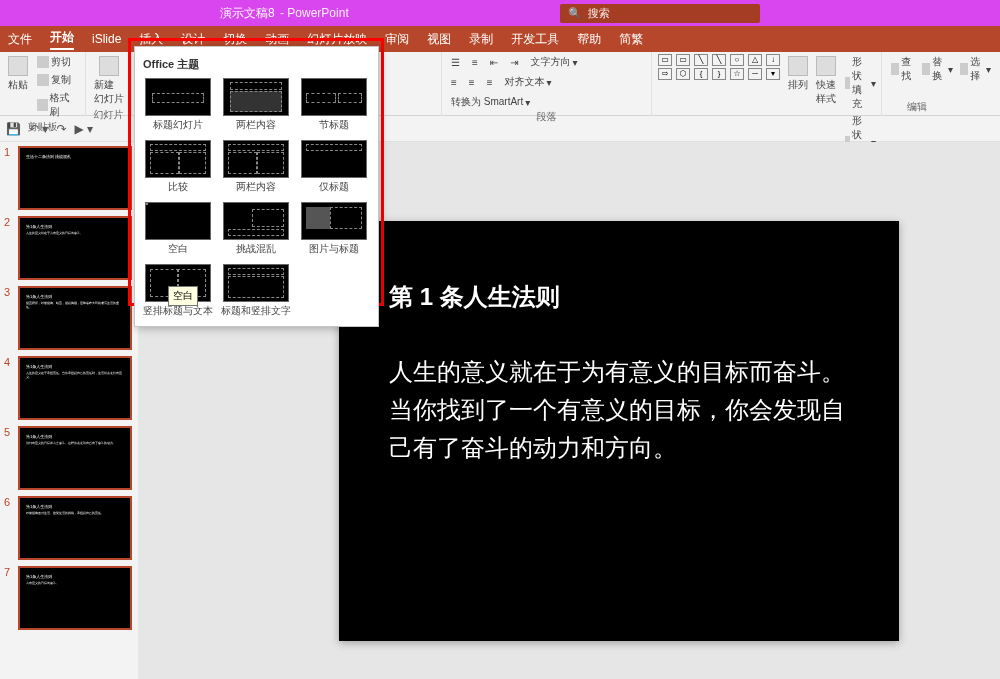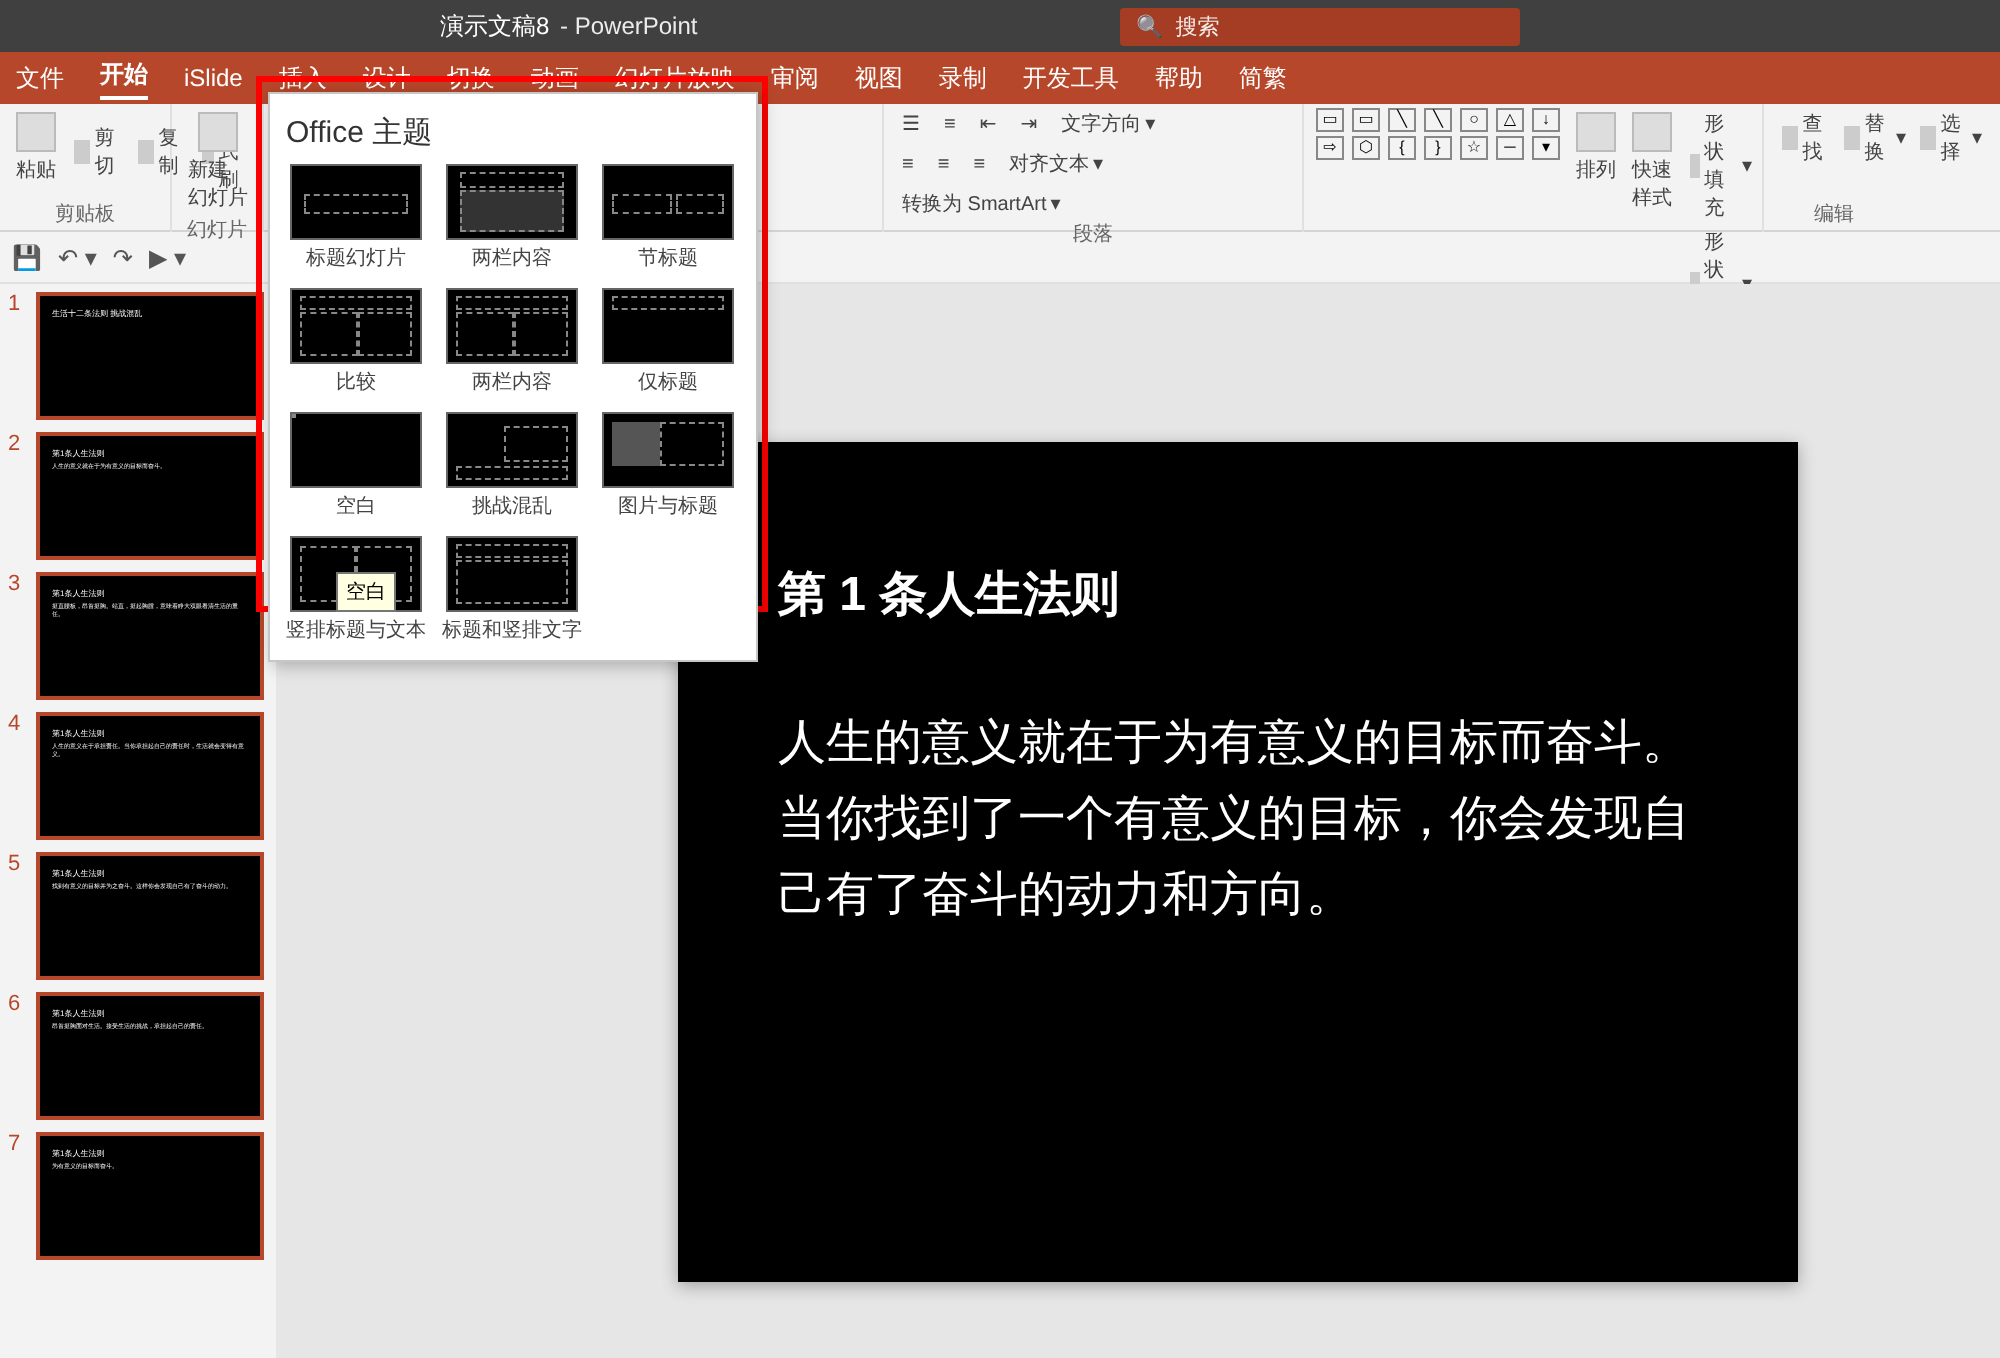--- a/index.html
+++ b/index.html
@@ -1,17 +1,17 @@
 <!DOCTYPE html>
 <html><head>
 <meta charset="utf-8">
 <style>
 *{margin:0;padding:0;box-sizing:border-box;font-family:"Microsoft YaHei",sans-serif}
 body{width:1000px;height:679px;background:#f3f3f3;overflow:hidden;font-size:12px}
-.titlebar{height:26px;background:#404040;color:#fff;display:flex;align-items:center;position:relative}
+.titlebar{height:26px;background:#d946ef;color:#fff;display:flex;align-items:center;position:relative}
 .titlebar .doc-title{position:absolute;left:220px;font-size:12px}
 .titlebar .app-name{position:absolute;left:280px;font-size:12px;opacity:.9}
 .searchbox{position:absolute;left:560px;display:flex;align-items:center;background:#a43d24;padding:2px 8px;border-radius:2px;width:200px}
 .searchbox span{font-size:11px;color:#fff;opacity:.9}
 .searchbox .sicon{margin-right:6px}
 .tabs{height:26px;background:#b7472a;color:#fff;display:flex;align-items:center;padding-left:8px;gap:18px;font-size:12px}
 .tabs .tab{cursor:pointer}
 .tabs .tab.active{font-weight:bold;border-bottom:2px solid #fff;padding-bottom:2px}
 .ribbon{height:64px;background:#f3f3f3;border-bottom:1px solid #d4d4d4;display:flex;position:relative}
 .rgroup{border-right:1px solid #e0e0e0;padding:2px 6px;display:flex;flex-direction:column;justify-content:space-between;height:64px}
@@ -30,21 +30,21 @@
 .thumb{width:114px;height:64px;background:#000;border:2px solid #b7472a;position:relative;padding:6px;color:#fff;font-size:4px;overflow:hidden}
 .thumb.t2,.thumb.t3,.thumb.t4,.thumb.t5,.thumb.t6,.thumb.t7{border-color:#b7472a}
 .thumb .tt{font-size:4px;margin-bottom:2px}
 .thumb .tb{font-size:3px;line-height:4px}
 .canvas{flex:1;background:#e6e6e6;display:flex;align-items:center;justify-content:center;position:relative}
 .slide{width:560px;height:420px;background:#000;color:#fff;padding:60px 50px;box-shadow:0 2px 8px rgba(0,0,0,.3);margin-left:100px;margin-top:40px}
 .slide .stitle{font-size:24px;font-weight:bold;margin-bottom:40px}
 .slide .sbody{font-size:24px;font-weight:normal;line-height:1.6}
 
 .layout-dd{position:absolute;left:134px;top:46px;width:245px;background:#fff;border:1px solid #c6c6c6;box-shadow:2px 2px 8px rgba(0,0,0,.25);z-index:100;padding:6px}
-.layout-dd .dd-header{font-size:15px;font-weight:normal;color:#333;padding:4px 2px}
+.layout-dd .dd-header{font-size:11px;font-weight:bold;color:#333;padding:4px 2px}
 .layout-grid{display:flex;flex-wrap:wrap;gap:4px}
 .layout-item{width:74px;display:flex;flex-direction:column;align-items:center;gap:2px;padding:2px;cursor:pointer}
 .layout-thumb{width:66px;height:38px;background:#000;border:1px solid #666;position:relative}
 .layout-thumb::after{content:"";position:absolute;border:1px dashed #888}
 .lt1::after{left:6px;top:14px;right:6px;height:8px}
 .lt2::before{content:"";position:absolute;left:6px;top:3px;right:6px;height:6px;border:1px dashed #888}
 .lt2::after{left:6px;top:12px;right:6px;bottom:3px;background:linear-gradient(#333,#333)}
 .lt3::before{content:"";position:absolute;left:4px;top:14px;width:28px;height:8px;border:1px dashed #888}
 .lt3::after{left:36px;top:14px;right:4px;height:8px}
 .lt4::before,.lt5::before,.lt6::before{content:"";position:absolute;left:4px;top:3px;right:4px;height:5px;border:1px dashed #888}
@@ -98,21 +98,21 @@
   <span class="tab">简繁</span>
 </div>
 
 <div class="ribbon">
   <div class="rgroup" style="width:86px">
     <div class="gbody">
       <div class="rbtn">
         <div class="ricon"></div>
         <span>粘贴</span>
       </div>
-      <div style="display:flex;flex-direction:row;gap:2px">
+      <div style="display:flex;flex-direction:column;gap:2px">
         <div class="smallbtn">
             <span class="smallicon"></span>
             <span>剪切</span>
           </div>
         <div class="smallbtn">
             <span class="smallicon"></span>
             <span>复制</span>
           </div>
         <div class="smallbtn">
             <span class="smallicon"></span>

